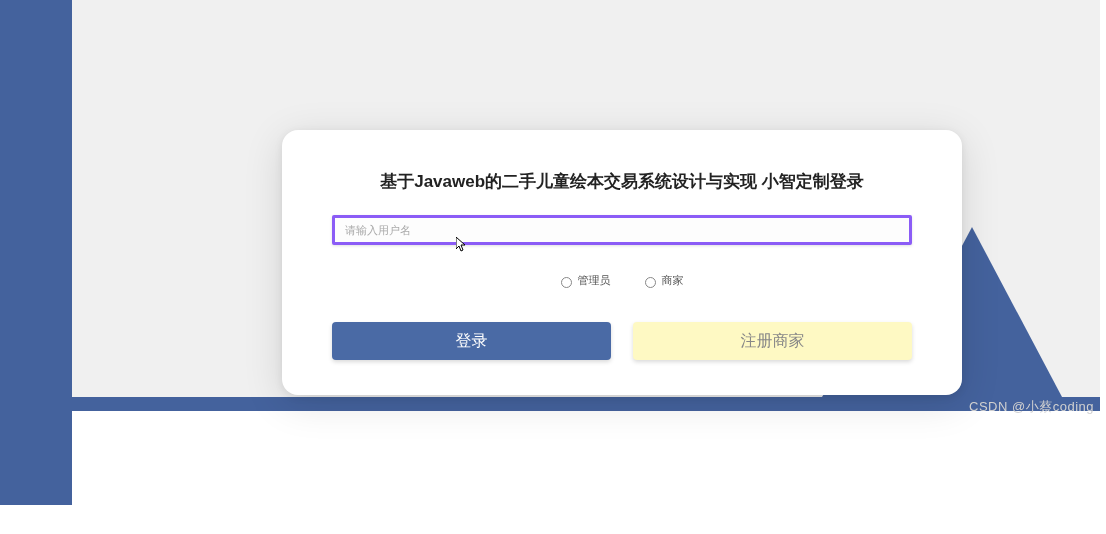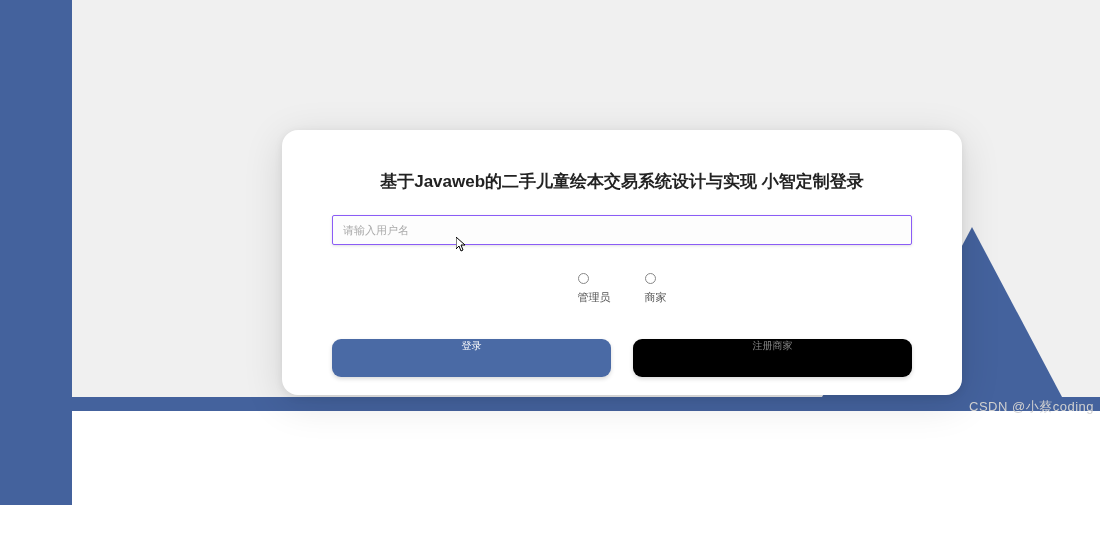--- a/index.html
+++ b/index.html
@@ -78,73 +78,72 @@
       gap: 22px;
       margin-bottom: 28px;
     }
     .text-input {
       flex: 1;
       height: 30px;
       padding: 0 10px;
       font-size: 11px;
       color: #333;
       background: #fdfdfd;
-      border: 1px solid #8b5cf6;
+      border: 3px solid #8b5cf6;
       border-radius: 2px;
       box-shadow: 0 1px 3px rgba(0,0,0,0.12);
       outline: none;
     }
     .text-input::placeholder {
       color: #aaa;
     }
     .radio-row {
       display: flex;
       justify-content: center;
       gap: 34px;
       margin-bottom: 34px;
     }
     .radio-item {
       display: flex;
-      align-items: flex-start;
+      align-items: flex-end;
       gap: 6px;
       font-size: 11px;
       color: #555;
       cursor: pointer;
-      flex-direction: column;
     }
     .radio-circle {
       width: 11px;
       height: 11px;
       border: 1px solid #888;
       border-radius: 50%;
       background: #fff;
     }
     .button-row {
       display: flex;
       justify-content: space-between;
       gap: 22px;
     }
     .btn {
       flex: 1;
       height: 38px;
       display: flex;
-      align-items: flex-start;
+      align-items: center;
       justify-content: center;
-      font-size: 10px;
+      font-size: 16px;
       border: none;
-      border-radius: 9px;
+      border-radius: 4px;
       cursor: pointer;
       box-shadow: 0 2px 4px rgba(0,0,0,0.15);
     }
     .btn-primary {
       background: #4a6aa5;
       color: #fff;
     }
     .btn-secondary {
-      background: #000000;
+      background: #fef9c3;
       color: #888;
     }
     .cursor {
       position: absolute;
       left: 384px;
       top: 237px;
       width: 12px;
       height: 16px;
       pointer-events: none;
       z-index: 100;

